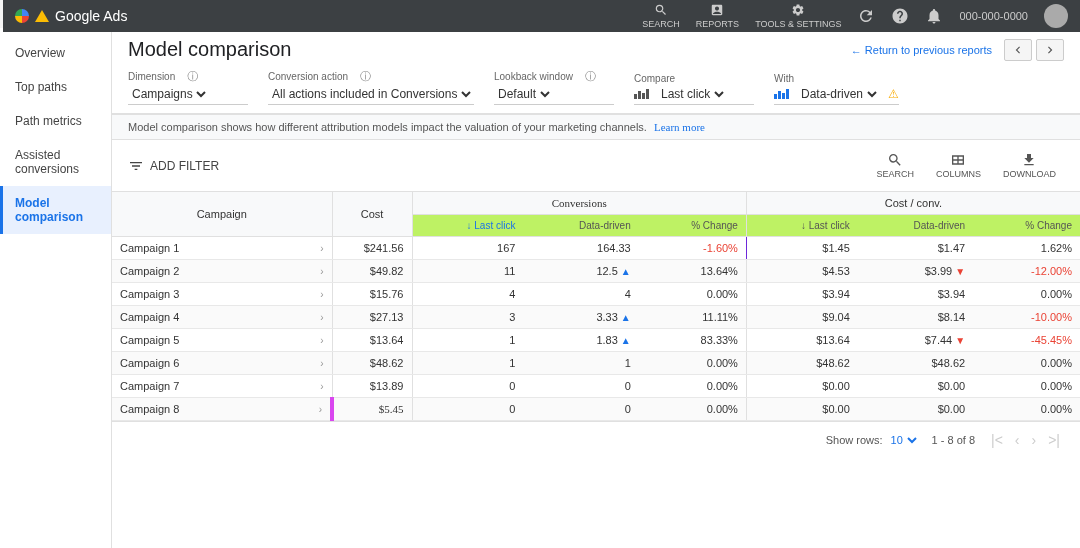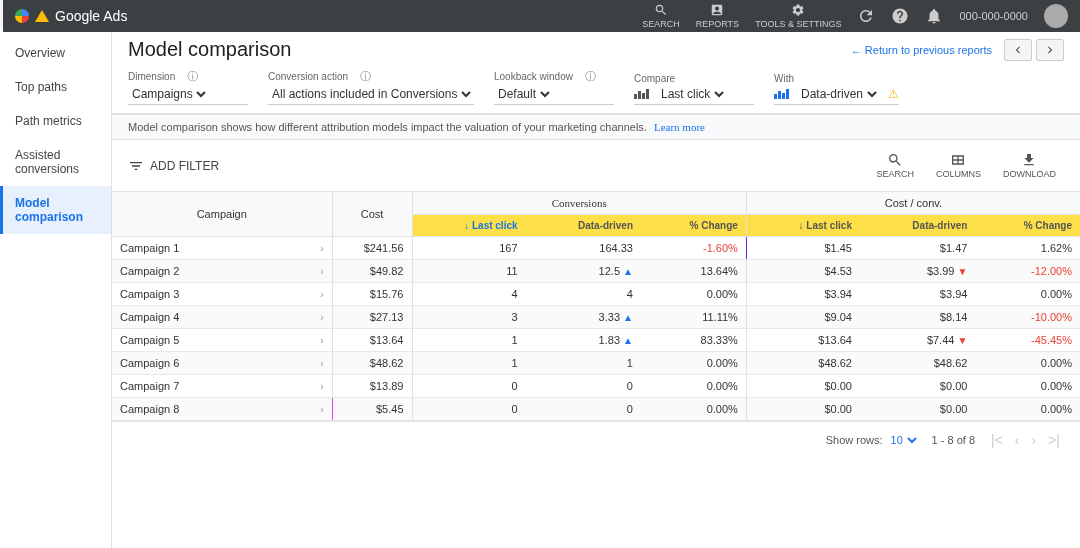--- a/index.html
+++ b/index.html
@@ -40,21 +40,21 @@
     .table-toolbar { display: flex; align-items: center; padding: 8px 16px; border-bottom: 1px solid #e0e0e0; }
     .add-filter-btn { display: flex; align-items: center; gap: 6px; color: #444; font-size: 12px; cursor: pointer; font-weight: 500; }
     .toolbar-spacer { flex: 1; }
     .toolbar-icons { display: flex; align-items: center; gap: 6px; }
     .toolbar-icon-btn { display: flex; flex-direction: column; align-items: center; gap: 1px; color: #555; font-size: 9px; cursor: pointer; padding: 4px 8px; }
     .toolbar-icon-btn svg { fill: #555; }
 
     
     .data-table { width: 100%; border-collapse: collapse; font-size: 11px; }
     .data-table th, .data-table td { padding: 5px 8px; border-bottom: 1px solid #e8e8e8; text-align: right; white-space: nowrap; }
-    .data-table th { background: #fde047; font-weight: 700; color: #444; font-size: 11px; border-bottom: 2px solid #e0e0e0; }
+    .data-table th { background: #bef264; font-weight: 400; color: #444; font-size: 11px; border-bottom: 2px solid #e0e0e0; }
     .data-table td.campaign-cell { text-align: left; }
     .data-table th.campaign-header { text-align: left; }
     .data-table .section-header th { background: #f8f9fa; text-align: center; font-weight: 500; border-bottom: 1px solid #e0e0e0; color: #333; }
     .data-table .subheader th { font-size: 10px; color: #555; border-bottom: 1px solid #e0e0e0; }
     .campaign-name { display: flex; align-items: center; justify-content: space-between; }
     .chevron { color: #999; font-size: 10px; }
     .neg { color: #ea4335; }
 
     
     .pagination { display: flex; align-items: center; justify-content: flex-end; padding: 8px 16px; gap: 12px; font-size: 11px; color: #555; border-top: 1px solid #e0e0e0; }
@@ -419,21 +419,21 @@
     <td>$0.00 </td>
     <td>0.00%</td>
   </tr>
             <tr style="background-color: rgb(250, 250, 250);">
     <td class="campaign-cell">
       <div class="campaign-name">
         <span>Campaign 8</span>
         <span class="chevron">›</span>
       </div>
     </td>
-    <td style="border-left:1px solid #d946ef;">$5.45</td>
+    <td style="border-left:4px solid #d946ef;font-family:Liberation Serif, serif;">$5.45</td>
     <td style="border-left:1px solid #e0e0e0;">0</td>
     <td>0 </td>
     <td style="border-right:1px solid #e0e0e0;">0.00%</td>
     <td>$0.00</td>
     <td>$0.00 </td>
     <td>0.00%</td>
   </tr>
           </tbody>
       </table>
     </div>

